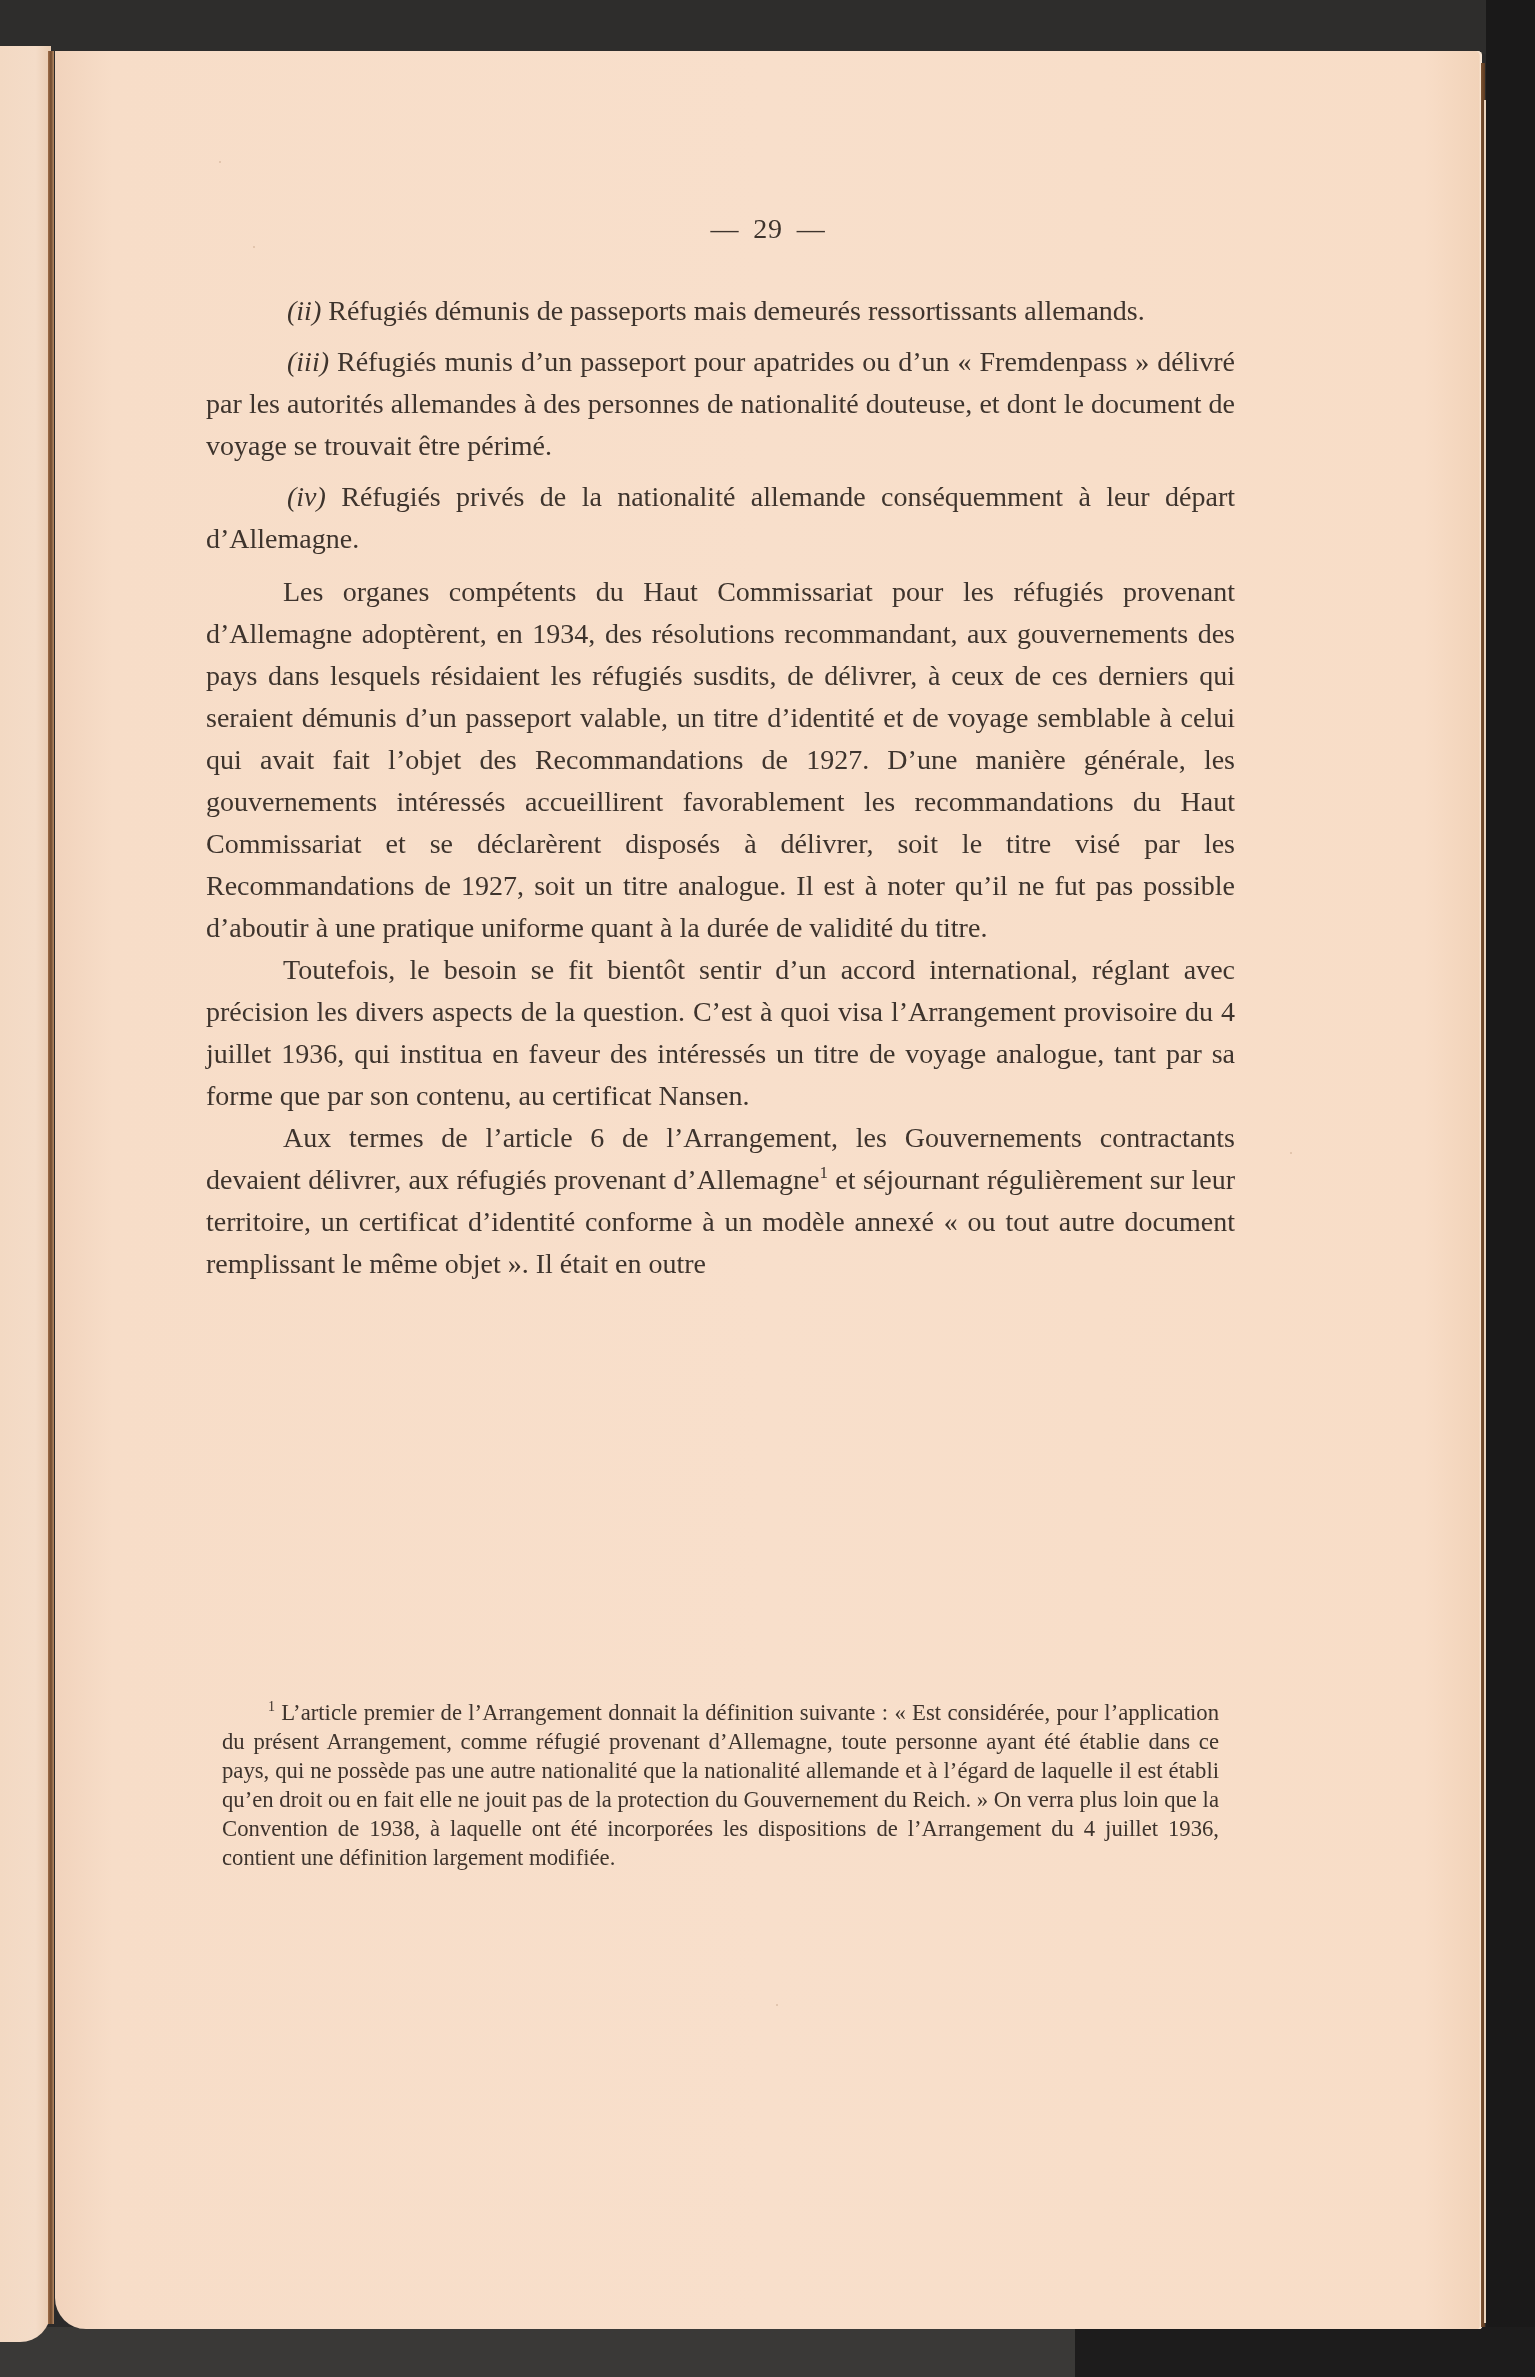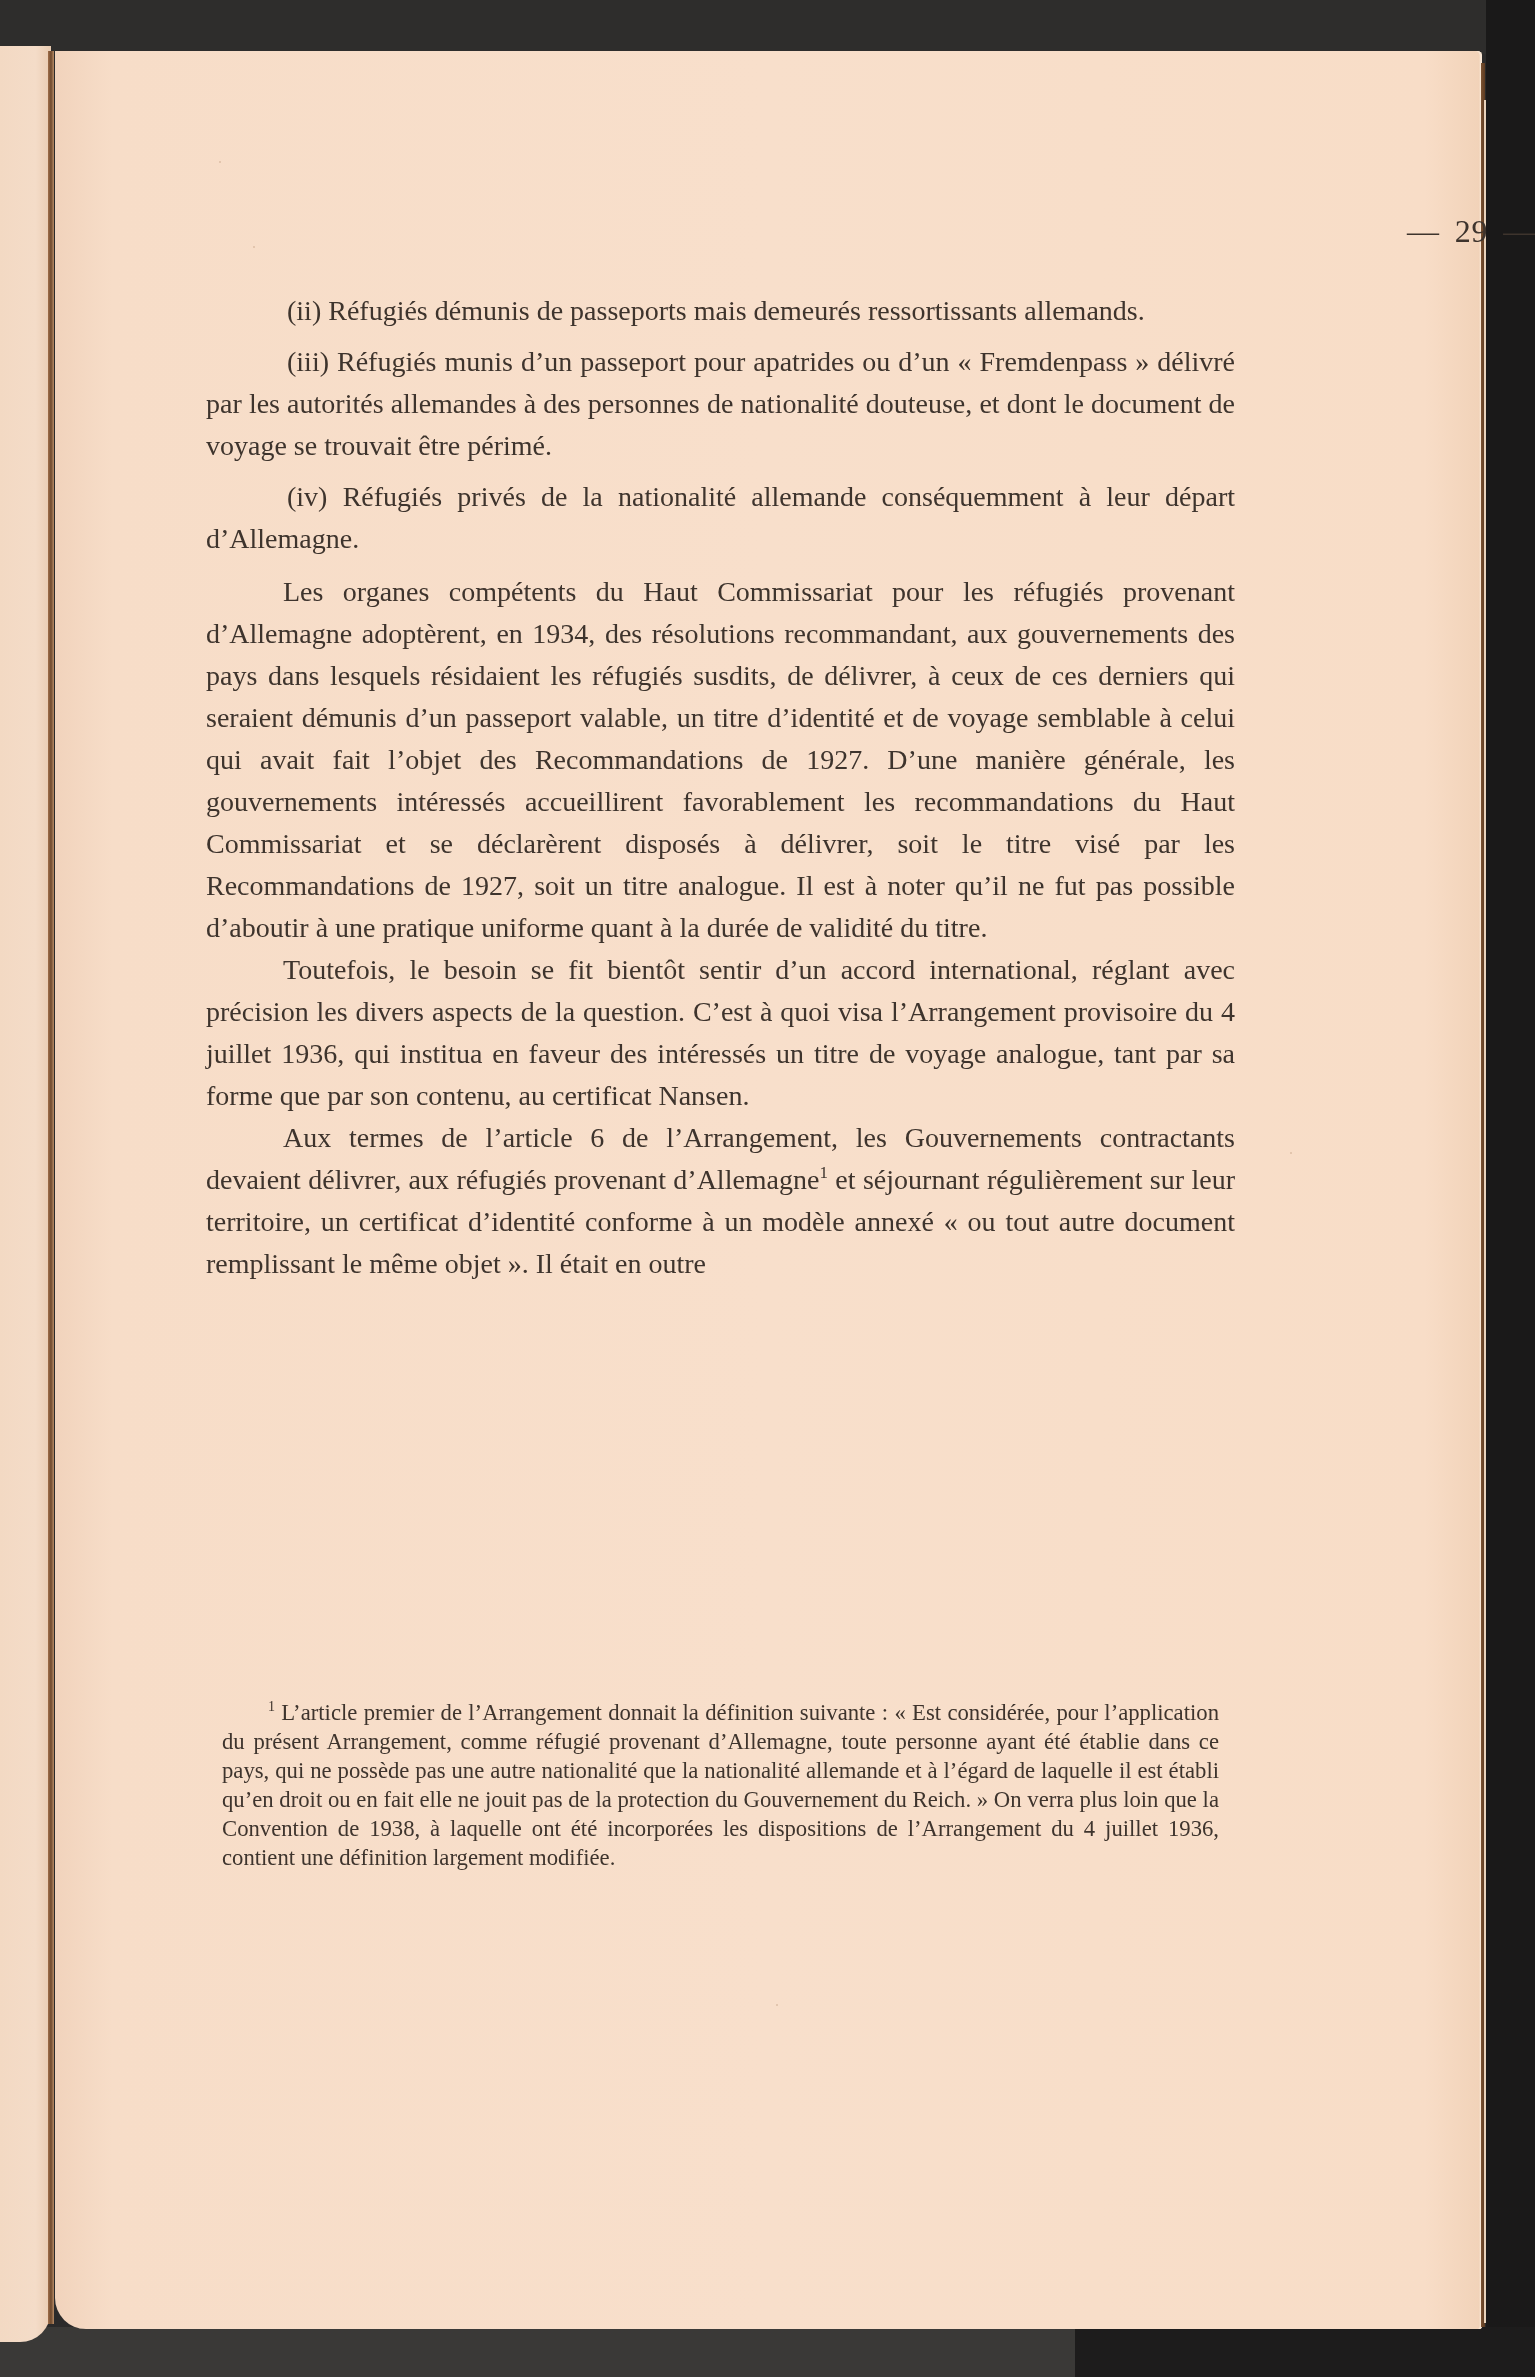--- a/index.html
+++ b/index.html
@@ -57,22 +57,22 @@
       background: #e9d3bc;
     }
 
     .text {
       color: #3e342d;
     }
     .page-number {
       position: absolute;
       left: 0; width: 1536px;
       top: 213px;
-      text-align: right;
-      font-size: 32px;
+      text-align: center;
+      font-size: 28px;
       letter-spacing: 0.8px;
       word-spacing: 6.1px;
     }
     .body-col {
       position: absolute;
       left: 206px;
       width: 1029px;
       font-size: 28px;
       line-height: 42px;
       text-align: justify;
@@ -82,20 +82,21 @@
       margin: 0;
       text-indent: 77px;
     }
     .para.list-item {
       text-indent: 81px;
     }
     .gap-small { margin-top: 9.2px; }
     .gap-large { margin-top: 11px; }
     .gap-none { margin-top: 0; }
     .roman {
+      font-style: italic;
     }
     sup.fn {
       font-size: 17px;
       vertical-align: 10.8px;
       line-height: 0;
     }
     .footnotes {
       position: absolute;
       left: 206px;
       width: 1029px;

